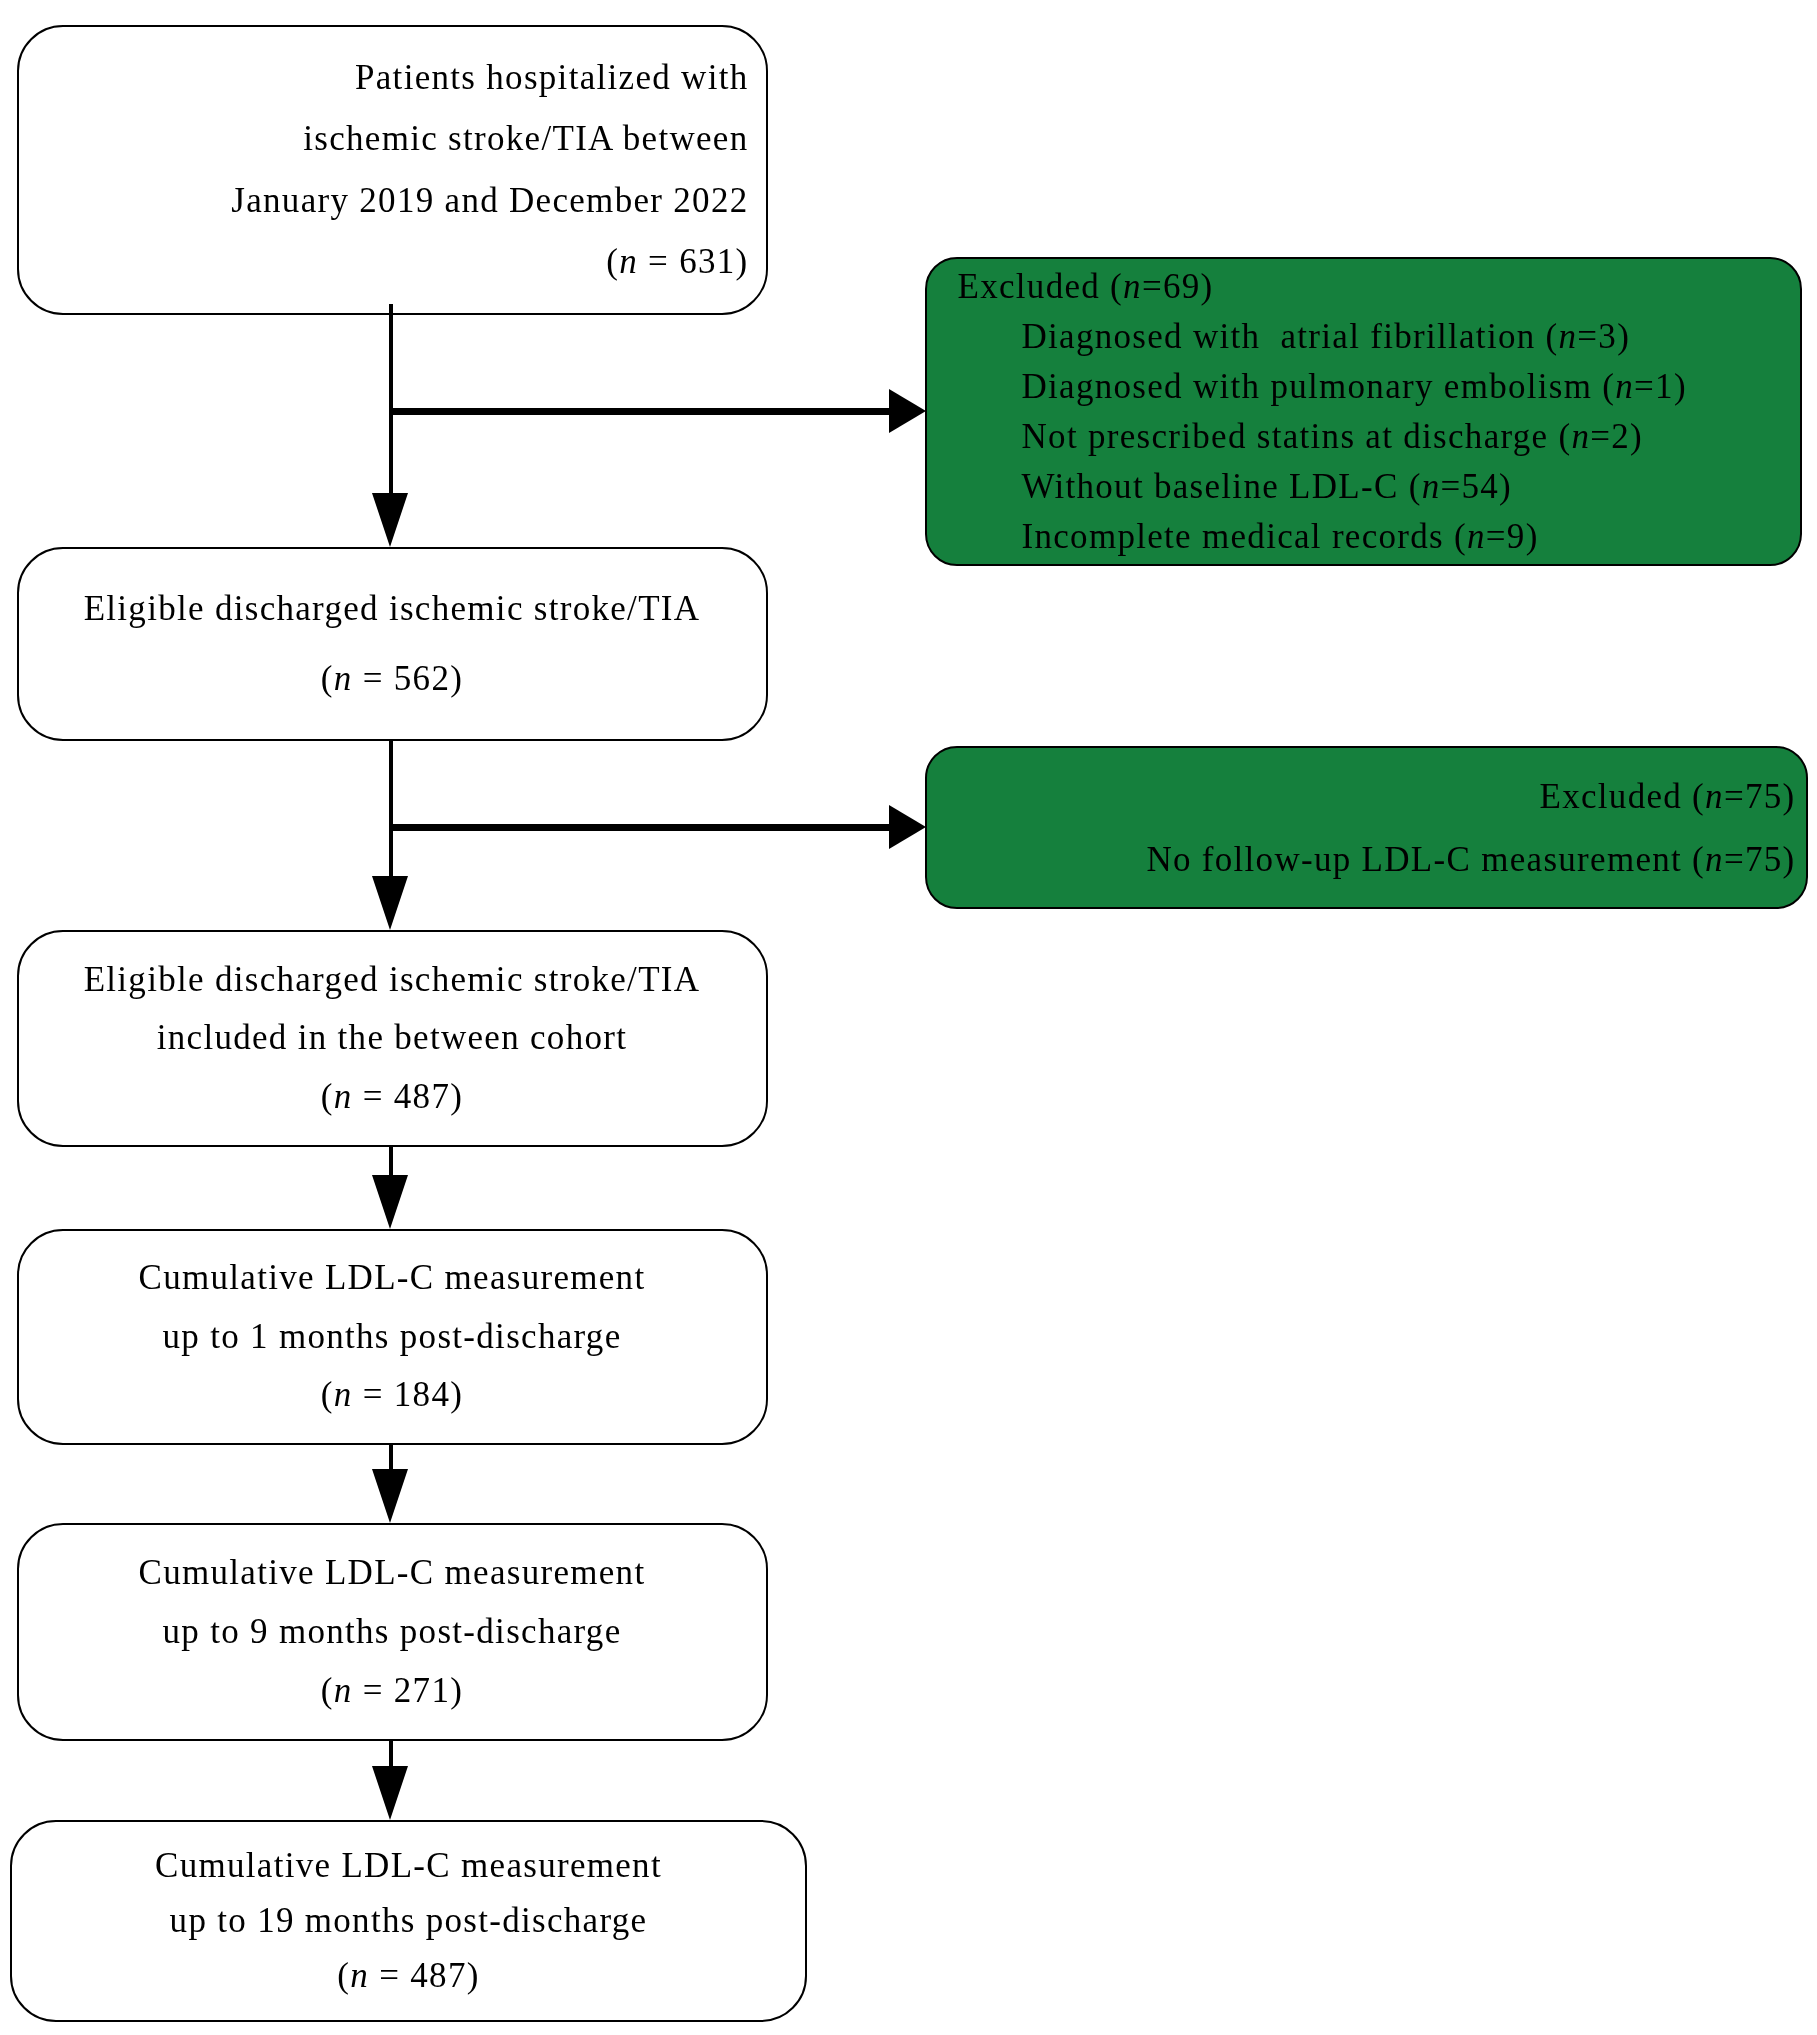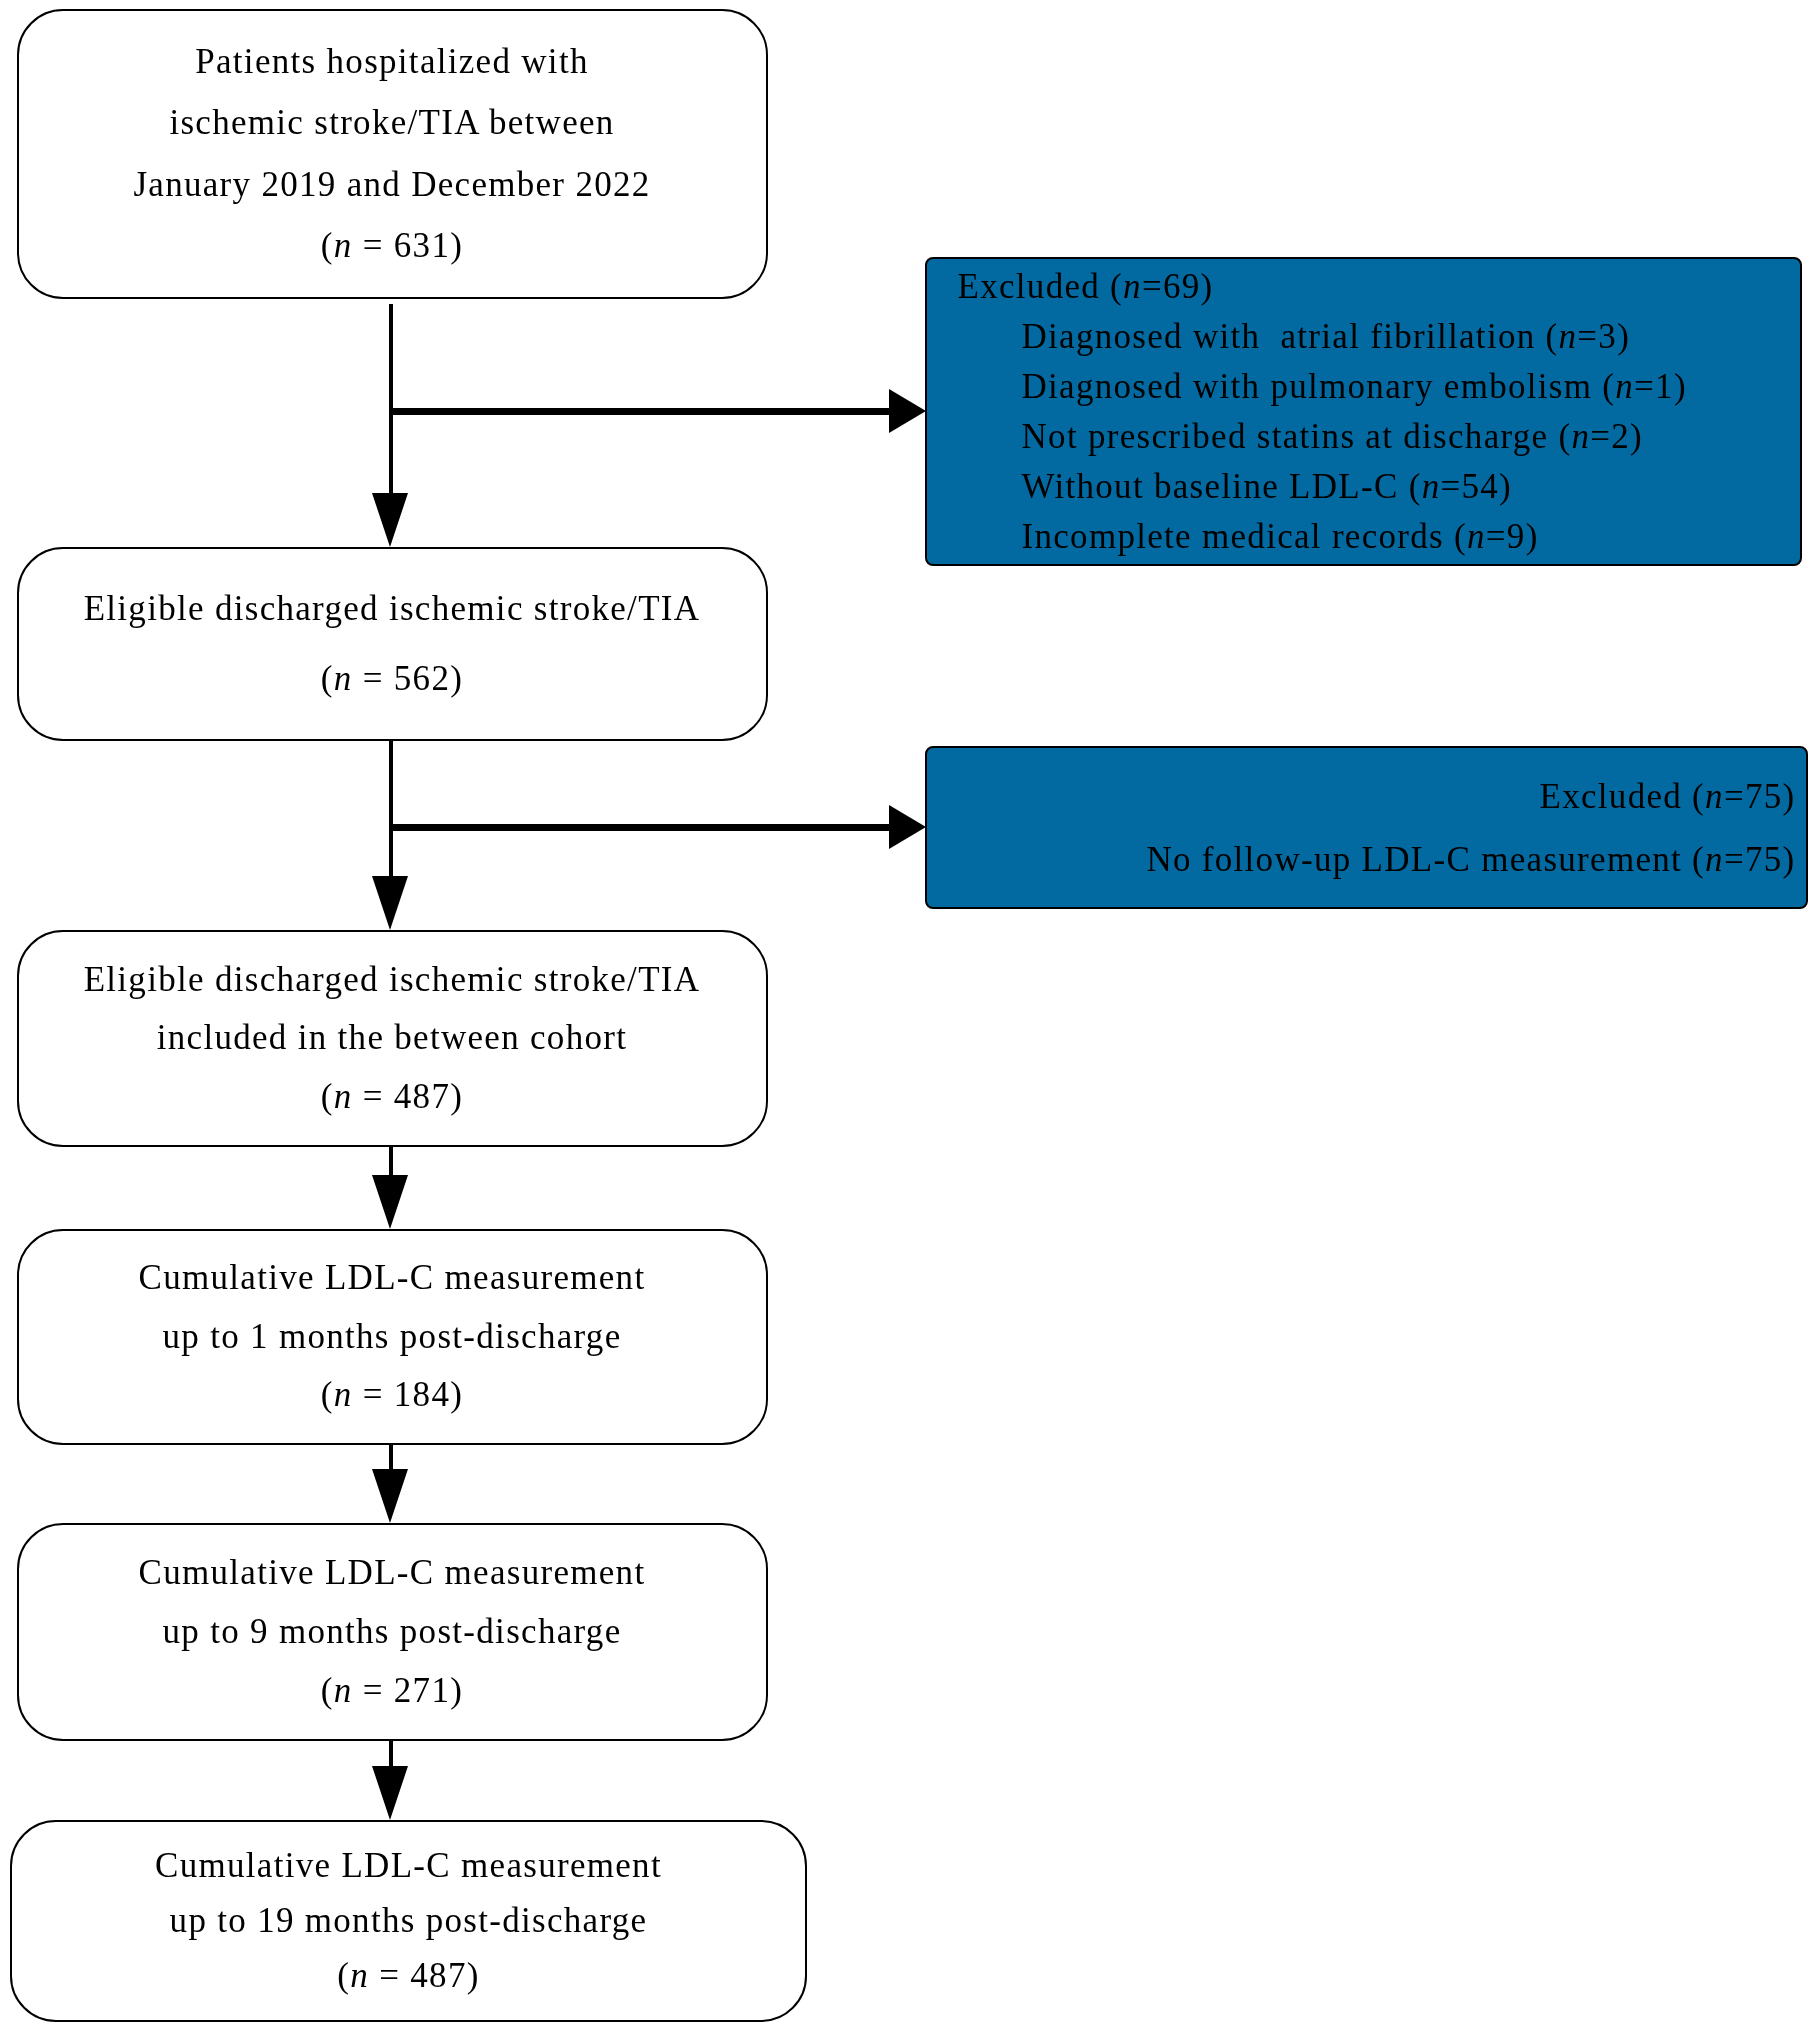--- a/index.html
+++ b/index.html
@@ -34,22 +34,22 @@
     font-size: 35px;
     letter-spacing: 1.3px;
     white-space: pre-wrap;
     line-height: 1.15;
   }
   
   .xbox {
     position: absolute;
     box-sizing: border-box;
     border: 2.6px solid #000;
-    border-radius: 8px;
-    background: #0369a1;
+    border-radius: 32px;
+    background: #15803d;
     display: flex;
     flex-direction: column;
     justify-content: center;
     padding: 5.3px 10.5px;
   }
   .xtitle {
     padding-left: 20px;
     font-size: 35px;
     letter-spacing: 1.3px;
     line-height: 50px;
@@ -89,21 +89,21 @@
     border-bottom: 22.4px solid transparent;
     border-left: 37px solid #000;
   }
   i { font-style: italic; }
 </style>
 </head>
 <body>
 
 <div class="canvas">
 
-  <div class="mbox" style="left:16.5px; top:9px; width:751px; height:290px;">
+  <div class="mbox" style="left:16.5px; top:25px; width:751px; height:290px;align-items:flex-end;">
     <div class="bline">Patients hospitalized with</div>
     <div class="bline">ischemic stroke/TIA between</div>
     <div class="bline">January 2019 and December 2022</div>
     <div class="bline">(<i>n</i> = 631)</div>
   </div>
 
   <div class="vline" style="left:389px; top:304px; height:191px;"></div>
   <div class="head-down" style="left:372px; top:493px;"></div>
 
   <div class="hline" style="left:391px; top:408px; width:499px;"></div>

